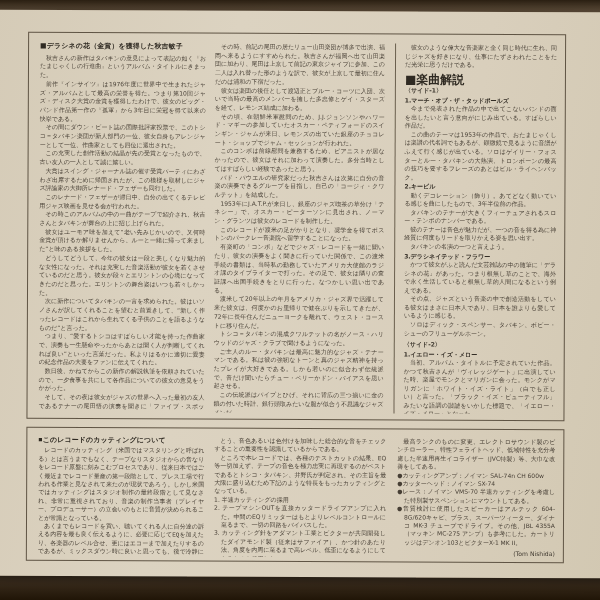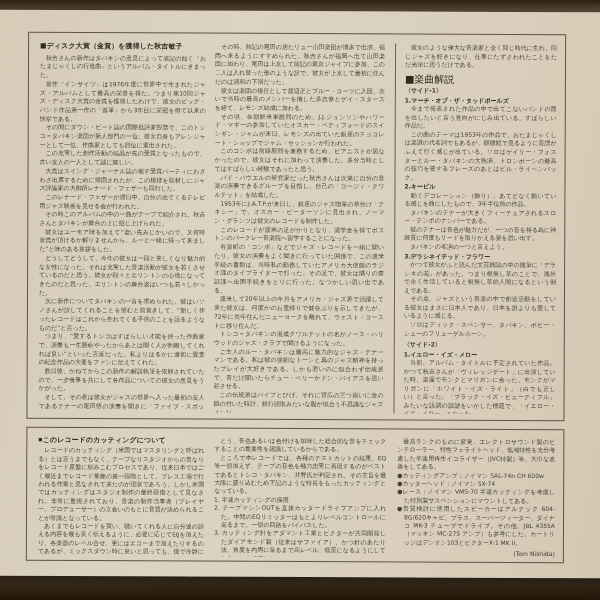--- a/index.html
+++ b/index.html
@@ -19,39 +19,39 @@
   .box-bottom{left:37px;top:417px;width:538px;height:134px;padding:8px 8px 4px 11px;}
   .col{overflow:hidden;color:#473f35;font-size:6px;line-height:8.7px;text-align:justify;}
   .essay-col1{width:166px;margin-right:9px;}
   .essay-col2{width:170px;margin-right:10px;}
   .notes-col{flex:1;border-left:1px solid #6a5f4e;padding-left:9px;line-height:8.55px;}
   .bcol1{width:166px;margin-right:10px;line-height:8.4px;font-family:Liberation Mono, monospace;}
   .bcol2{width:172px;margin-right:11px;line-height:8.4px;}
   .bcol3{flex:1;line-height:8.4px;}
   p{margin:0;text-indent:1em;}
   .h{font-size:6.9px;font-weight:bold;color:#2f2a22;margin:0 0 3px 0;text-indent:0;letter-spacing:.2px;}
-  .h2{font-size:10px;font-weight:normal;color:#2f2a22;margin:6px 0 2px 0;text-indent:0;}
+  .h2{font-size:12px;font-weight:bold;color:#2f2a22;margin:6px 0 2px 0;text-indent:0;}
   .closing{margin-bottom:2px;}
   .side-label{font-weight:bold;margin:3px 0 1px 0;color:#3a342b;}
   .track{margin:0;}
   .track-title{font-weight:bold;color:#332d25;margin-top:1px;}
   .track-body{white-space:pre-line;}
   .sig{text-align:right;margin-top:3px;font-size:6.1px;color:#3f382f;}
   .hang{text-indent:-7px;padding-left:7px;margin:0;}
   .lead{text-indent:1em;}
 </style>
 </head>
 <body>
 
 <div class="paper">
 
   <div class="box box-top">
 
     <div class="col essay-col1">
-      <div class="h">■ディスク大賞（金賞）を獲得した秋吉敏子</div>
+      <div class="h">■デラシネの花（金賞）を獲得した秋吉敏子</div>
       <div>
           <p>秋吉さんの新作はタバキンの意見によって表記の如く『おたまじゃくしの行進曲』というアルバム・タイトルにきまった。</p>
           <p>前作『インサイツ』は1976年度に世界中で生まれたジャズ・アルバムとして最高の栄誉を得た。つまり第10回ジャズ・ディスク大賞の金賞を獲得したわけで、彼女のビッグ・バンド作品第一作の『孤軍』から3年目に栄冠を得て以来の快挙である。</p>
           <p>その間にダウン・ビート誌の国際批評家投票で、このトシコ＝タバキン楽団が新人部門の一位、彼女自身もアレンジャーとして一位、作曲家としても四位に選出された。</p>
           <p>この充実した創作活動の結晶が先の受賞となったもので、古い友人の一人として誠に嬉しい。</p>
           <p>大賞はスイング・ジャーナル誌の催す受賞パーティにわざわざ出席するために帰国されたが、この模様を取材しにジャズ評論家の大御所レナード・フェザーも同行した。</p>
           <p>このレナード・フェザーが滞日中、自分の出てくるテレビ用ジャズ映画を見せる会が行われた。</p>
           <p>その時このアルバムの中の一曲がテープで紹介され、秋吉さんとタバキンが舞台の上に招じ上げられた。</p>
           <p>彼女はユーモア味を加えて“老い先みじかいので、又何時金賞が頂けるか解りませんから、ルーと一緒に帰って来ました”と味のある挨拶をした。</p>
           <p>どうしてどうして、今年の彼女は一段と美しくなり魅力的な女性になった。それは充実した音楽活動が彼女を若くさせているのだと思う。彼女が段々とエリントンの心境になってきたのだと思った。エリントンの舞台姿はいつも若々しかった。</p>

